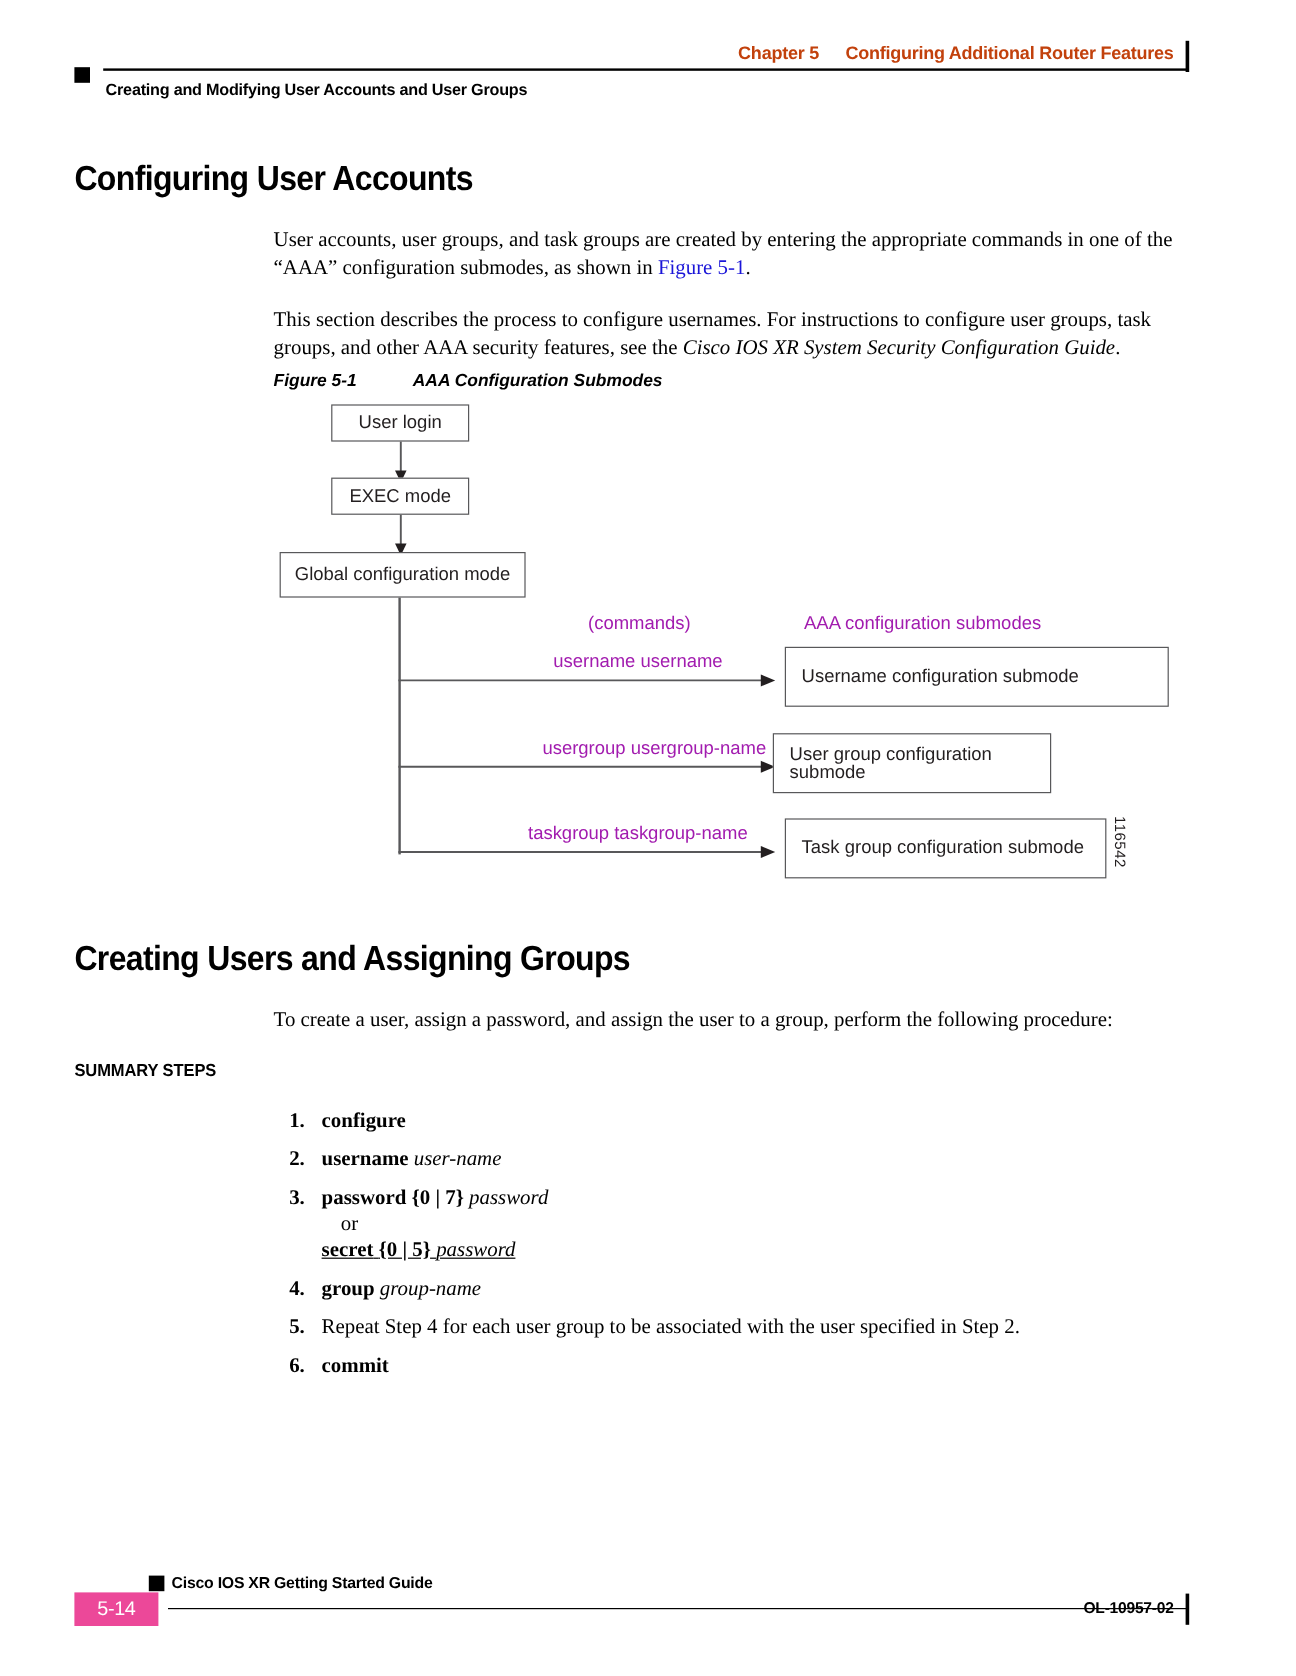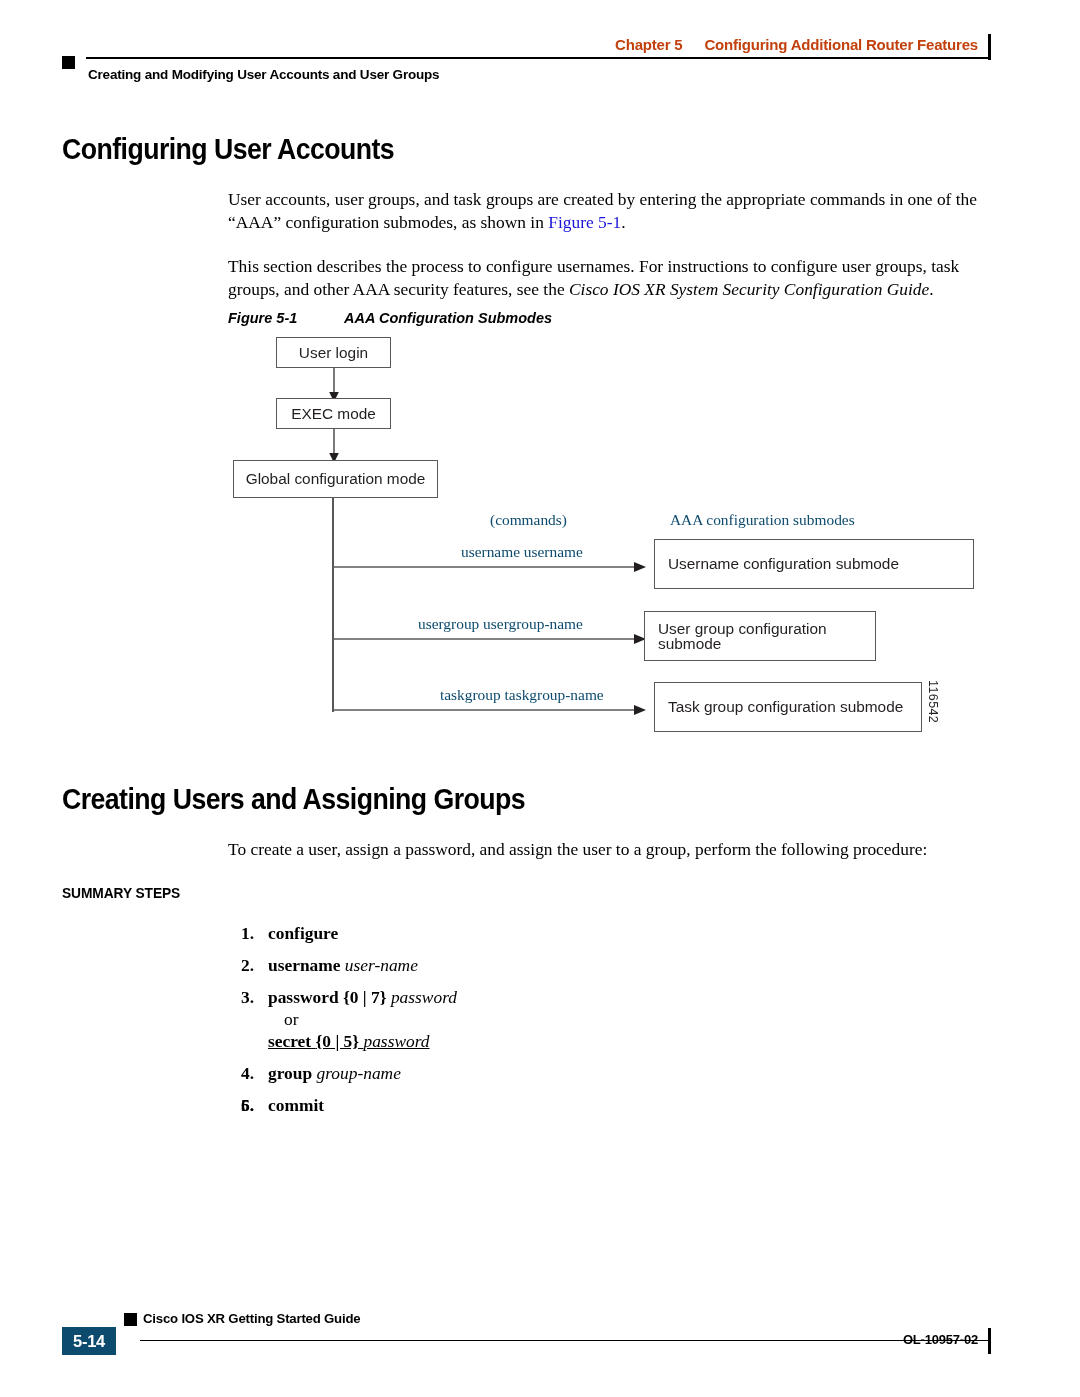--- a/index.html
+++ b/index.html
@@ -141,23 +141,23 @@
     justify-content: center;
     line-height: 1;
   }
   .dbox.left-text { justify-content: flex-start; padding-left: 13px; }
   .dline {
     position: absolute;
     background: #58585a;
   }
   .dlabel {
     position: absolute;
-    font-family: Liberation Serif, serif;
+    font-family: Liberation Sans, sans-serif;
     font-size: 15.4px;
-    color: #0c4a6e;
+    color: #a21caf;
     white-space: nowrap;
   }
   .arrow-svg { position: absolute; overflow: visible; }
   .fig-id {
     position: absolute;
     left: 698px;
     top: 348px;
     font-family: "Liberation Sans", sans-serif;
     font-size: 12.5px;
     color: #231f20;
@@ -229,26 +229,26 @@
     font-family: "Liberation Sans", sans-serif;
     font-weight: bold;
     font-size: 13.2px;
     letter-spacing: -0.2px;
     white-space: nowrap;
   }
   .ftr-pagebox {
     position: absolute;
     left: 62px;
     top: 1327px;
-    width: 54px;
+    width: 70px;
     height: 28px;
-    background: #0c4a6e;
+    background: #ec4899;
     color: #fff;
     font-family: "Liberation Sans", sans-serif;
-    font-weight: bold;
+    font-weight: normal;
     font-size: 16.5px;
     display: flex;
     align-items: center;
     justify-content: center;
     letter-spacing: -0.3px;
   }
   .ftr-docid {
     position: absolute;
     right: 102px;
     top: 1332px;
@@ -319,21 +319,21 @@
     <div class="dlabel" style="left:262px; top:179px;">(commands)</div>
     <div class="dlabel" style="left:442px; top:179px;">AAA configuration submodes</div>
 
     <div class="dlabel" style="left:233px; top:211px;">username username</div>
     <svg class="arrow-svg" style="left:104px; top:228px; width:318px; height:14px;">
       <line x1="0" y1="7" x2="304" y2="7" stroke="#58585a" stroke-width="1.6"></line>
       <polygon points="302,2 302,12 314,7" fill="#231f20"></polygon>
     </svg>
     <div class="dbox left-text" style="left:426px; top:207px; width:320px; height:50px;">Username configuration submode</div>
 
-    <div class="dlabel" style="left:190px; top:283px;text-align:right;">usergroup usergroup-name</div>
+    <div class="dlabel" style="left:224px; top:283px;text-align:right;">usergroup usergroup-name</div>
     <svg class="arrow-svg" style="left:104px; top:300px; width:318px; height:14px;">
       <line x1="0" y1="7" x2="304" y2="7" stroke="#58585a" stroke-width="1.6"></line>
       <polygon points="302,2 302,12 314,7" fill="#231f20"></polygon>
     </svg>
     <div class="dbox left-text" style="left:416px; top:279px; width:232px; height:50px;">User group configuration submode</div>
 
     <div class="dlabel" style="left:212px; top:354px;">taskgroup taskgroup-name</div>
     <svg class="arrow-svg" style="left:104px; top:371px; width:318px; height:14px;">
       <line x1="0" y1="7" x2="304" y2="7" stroke="#58585a" stroke-width="1.6"></line>
       <polygon points="302,2 302,12 314,7" fill="#231f20"></polygon>
@@ -376,20 +376,21 @@
     </div>
 
     <div class="step">
       <span class="num">4.</span>
       <span class="cmd">group</span>
       <span class="arg">group-name</span>
     </div>
 
     <div class="step">
       <span class="num">5.</span>
+      <span>Repeat Step 4 for each user group to be associated with the user specified in Step 2.</span>
     </div>
 
     <div class="step">
       <span class="num">6.</span>
       <span class="cmd">commit</span>
     </div>
 
   </div>
 
   <div class="footer">

